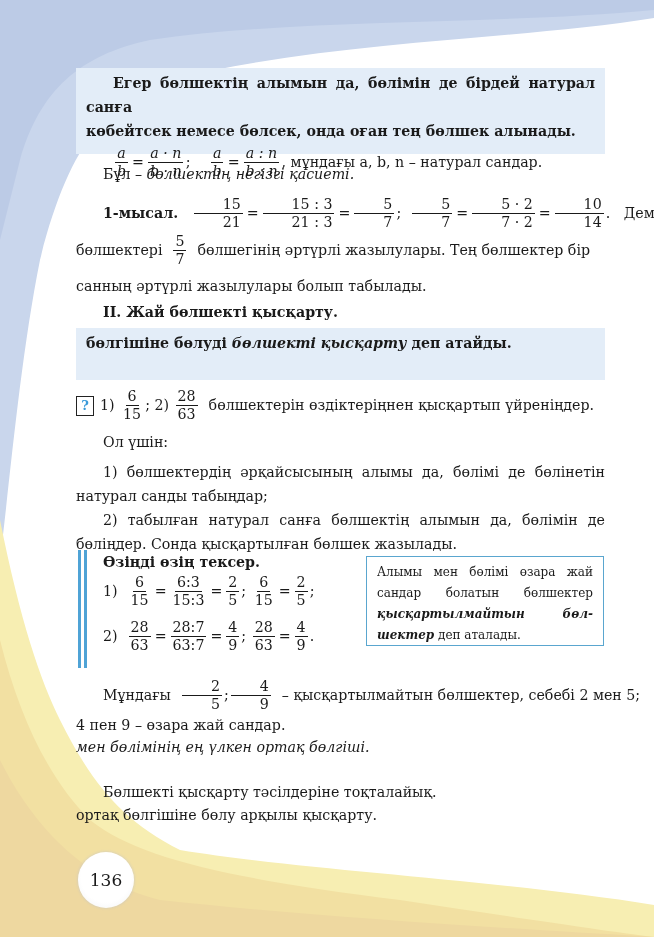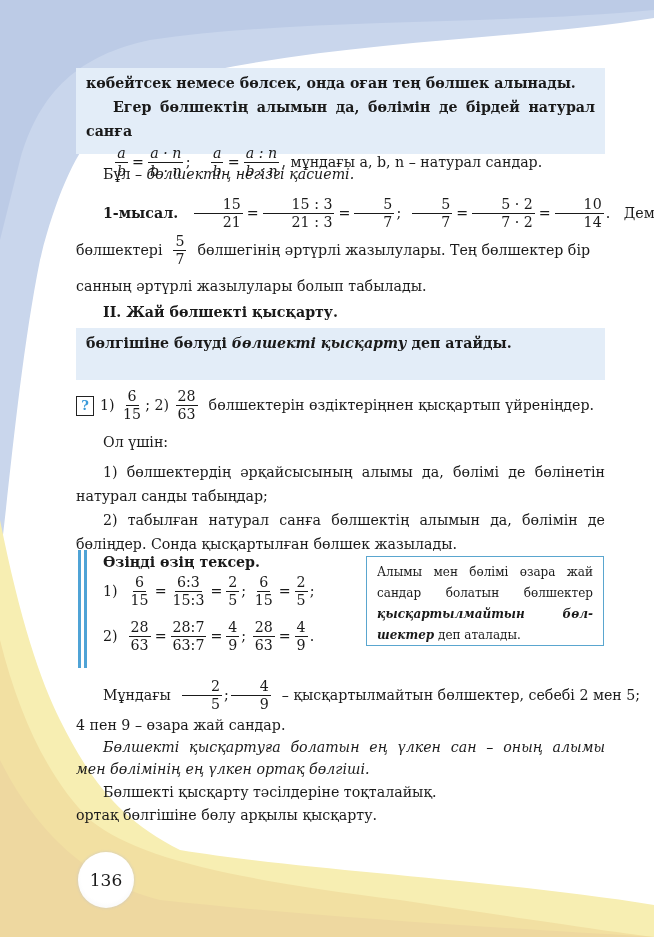--- a/index.html
+++ b/index.html
@@ -35,22 +35,22 @@
   <path d="M0,0 L654,0 L654,18 C520,40 330,40 170,80 C110,100 70,140 40,260 C20,360 10,480 0,560 Z" fill="#c9d6ec"></path>
   <path d="M0,0 L654,0 L654,10 C500,25 300,18 150,40 C80,55 40,90 20,160 L0,240 Z" fill="#bccbe6"></path>
   <path d="M0,937 L0,520 C20,620 40,680 60,720 C90,780 120,820 180,850 C300,870 500,880 654,905 L654,937 Z" fill="#f7eeb2"></path>
   <path d="M0,937 L0,640 C20,720 50,780 90,820 C140,860 240,880 400,900 C500,915 600,930 654,937 Z" fill="#f2e0a2"></path>
   <path d="M0,937 L0,760 C30,820 80,880 160,900 C300,915 450,925 654,937 Z" fill="#eed8a0"></path>
 </svg>
 
 <div class="page">
 
   <div class="block blue-box txt" style="top:68px;height:86px;padding-top:3px;">
+    <div class="bold indent justify">Егер бөлшектің алымын да, бөлімін де бірдей натурал санға</div>
     <div class="bold">көбейтсек немесе бөлсек, онда оған тең бөлшек алынады.</div>
-    <div class="bold indent justify">Егер бөлшектің алымын да, бөлімін де бірдей натурал санға</div>
     <div style="padding-left:27px;margin-top:2px;">
       <span class="frac ital">
           <span class="num">a</span>
           <span class="den">b</span>
         </span><span class="eq">=</span><span class="frac ital">
           <span class="num">a · n</span>
           <span class="den">b · n</span>
         </span>;&nbsp;&nbsp;&nbsp;
       <span class="frac ital">
           <span class="num">a</span>
@@ -197,21 +197,20 @@
         </span>;<span class="frac">
           <span class="num">4</span>
           <span class="den">9</span>
         </span>&nbsp;
       <span>– қысқартылмайтын бөлшектер, себебі 2 мен 5;</span>
     </div>
     <div>4 пен 9 – өзара жай сандар.</div>
   </div>
 
   <div class="block txt ital" style="top:736px;line-height:22px;">
-    <div class="indent justify">Бөлшекті қысқартуға болатын ең үлкен сан – оның алымы</div>
     <div>мен бөлімінің ең үлкен ортақ бөлгіші.</div>
   </div>
 
   <div class="block txt indent" style="top:780px;">Бөлшекті қысқарту тәсілдеріне тоқталайық.</div>
 
   <div class="block txt" style="top:804px;line-height:22px;">
     <div>ортақ бөлгішіне бөлу арқылы қысқарту.</div>
   </div>
 
   <div class="page-num">136</div>

